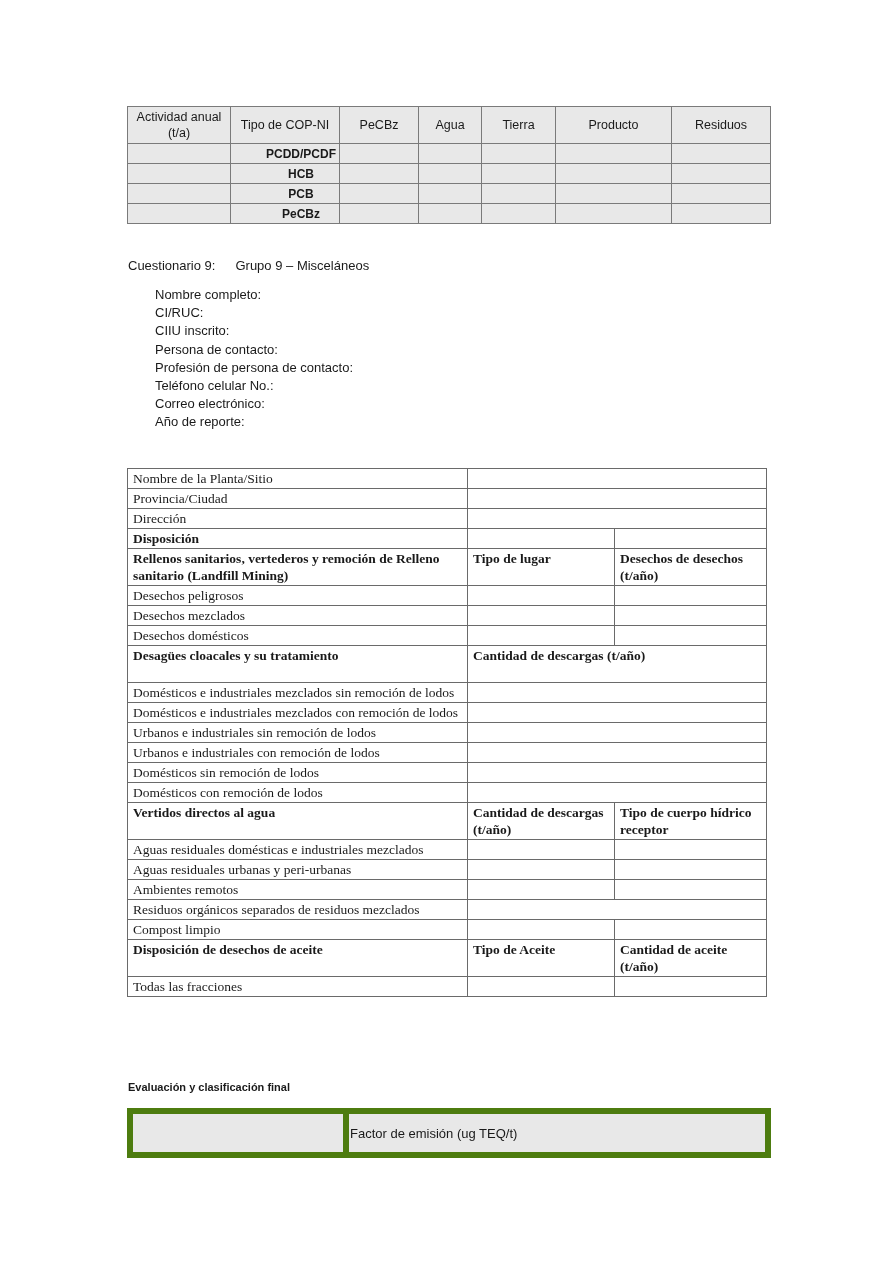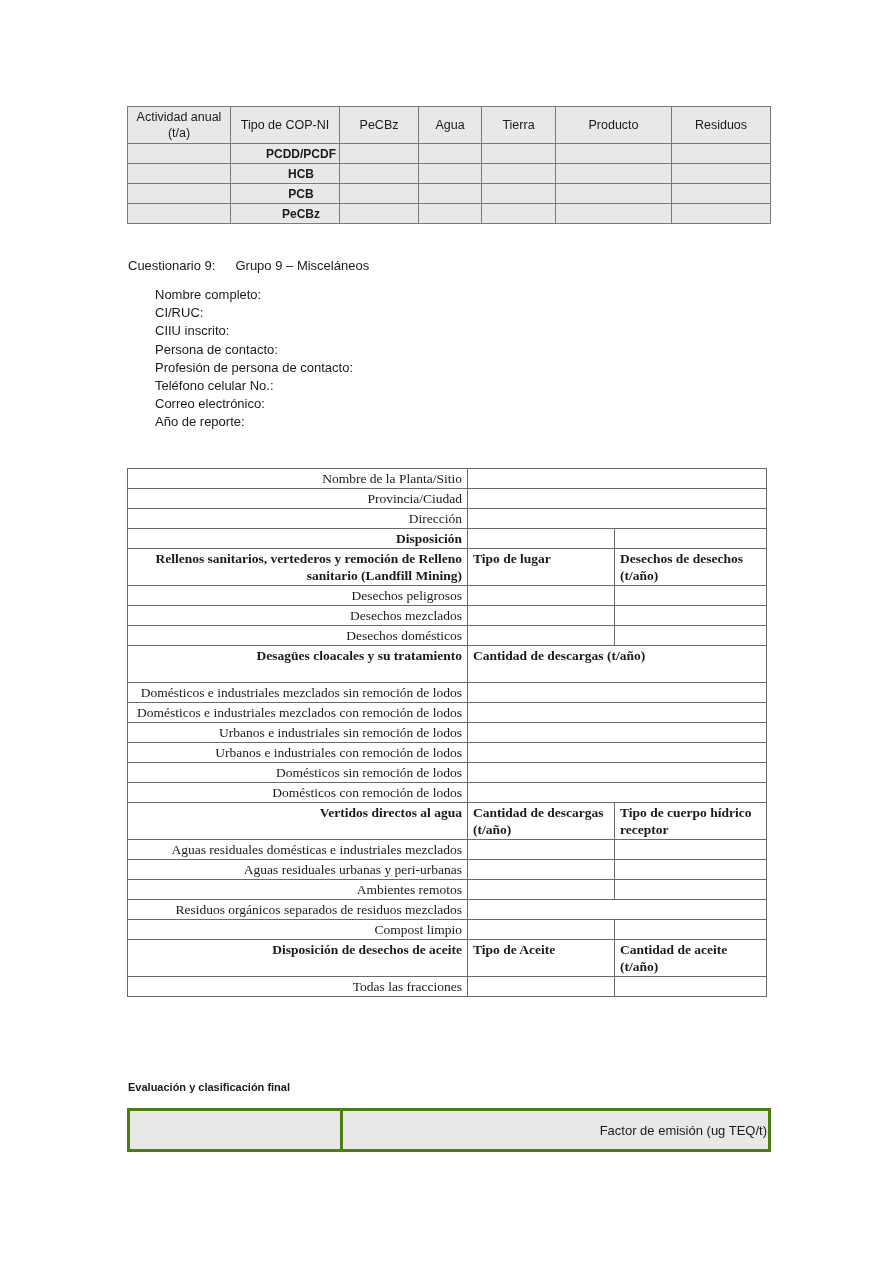--- a/index.html
+++ b/index.html
@@ -14,27 +14,27 @@
   table.cop tr.row td { height: 19px; padding-left: 35px; }
   table.cop tr.row td.cop-type { font-weight: bold; font-size: 12px; }
 
   .q-title { left: 128px; top: 258px; font-size: 13px; }
   .q-title .gap { display: inline-block; width: 20px; }
   .fields { left: 155px; top: 286px; font-size: 13px; line-height: 18.2px; }
 
   
   table.site { position: absolute; left: 127px; top: 468px; width: 640px; border-collapse: collapse; font-family: "Liberation Serif", serif; font-size: 13.5px; }
   table.site td { border: 1px solid #6a6a6a; padding: 1px 5px; vertical-align: top; line-height: 17px; }
-  table.site td.c1 { width: 329px; text-align: right; }
+  table.site td.c1 { width: 329px; }
   table.site td.c2 { width: 136px; }
   table.site .bold { font-weight: bold; }
 
   .eval-title { left: 128px; top: 1081px; font-size: 11px; font-weight: bold; }
   table.ef { position: absolute; left: 127px; top: 1108px; width: 644px; border-collapse: collapse; background: #e8e8e8; font-family: "Liberation Sans", sans-serif; font-size: 13px; }
-  table.ef td { border: 3px solid #4d7c0f; height: 36px; text-align: right; vertical-align: middle; margin-left: 28px; }
+  table.ef td { border: 6px solid #4d7c0f; height: 36px; text-align: left; vertical-align: middle; margin-left: 28px; }
 </style>
 </head>
 <body>
 
 <table class="cop">
   <tbody>
       <tr class="head">
     <td style="width:96px">Actividad anual (t/a)</td>
     <td style="width:92px">Tipo de COP-NI</td>
     <td style="width:72px">PeCBz</td>

